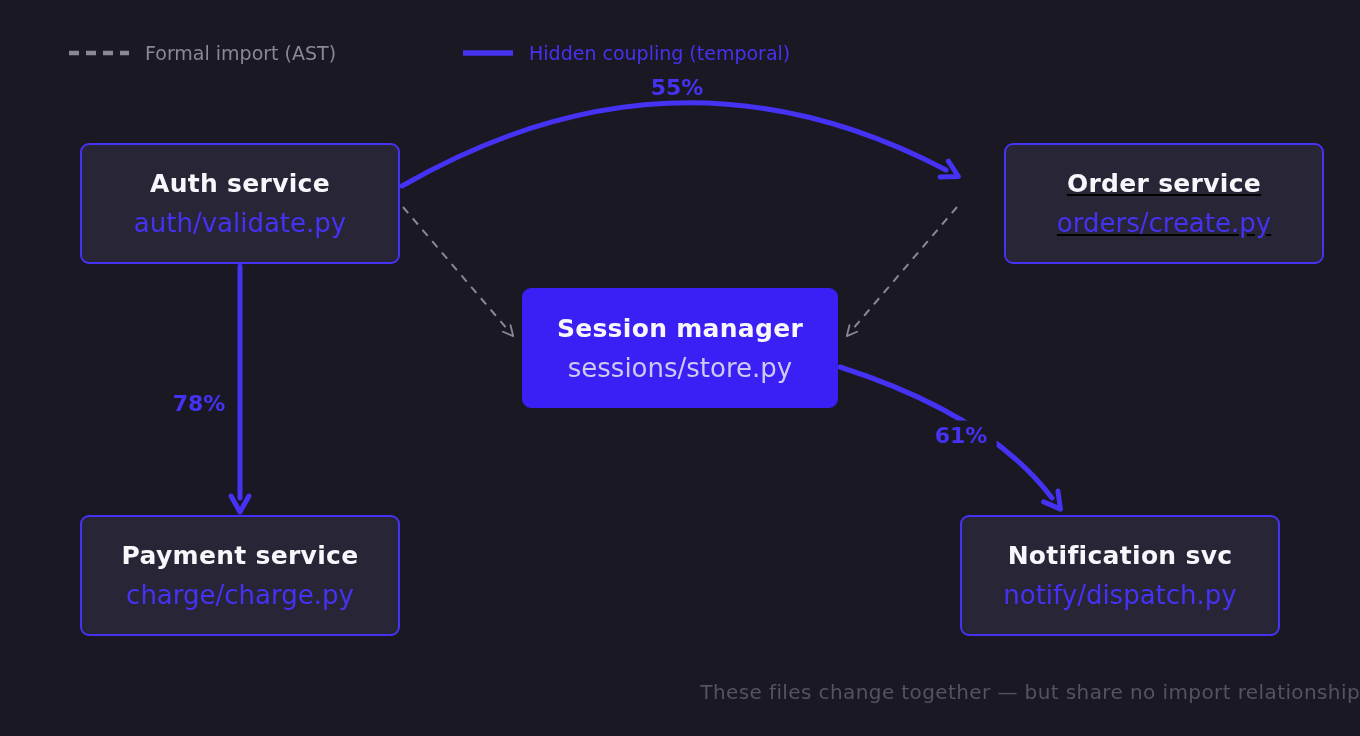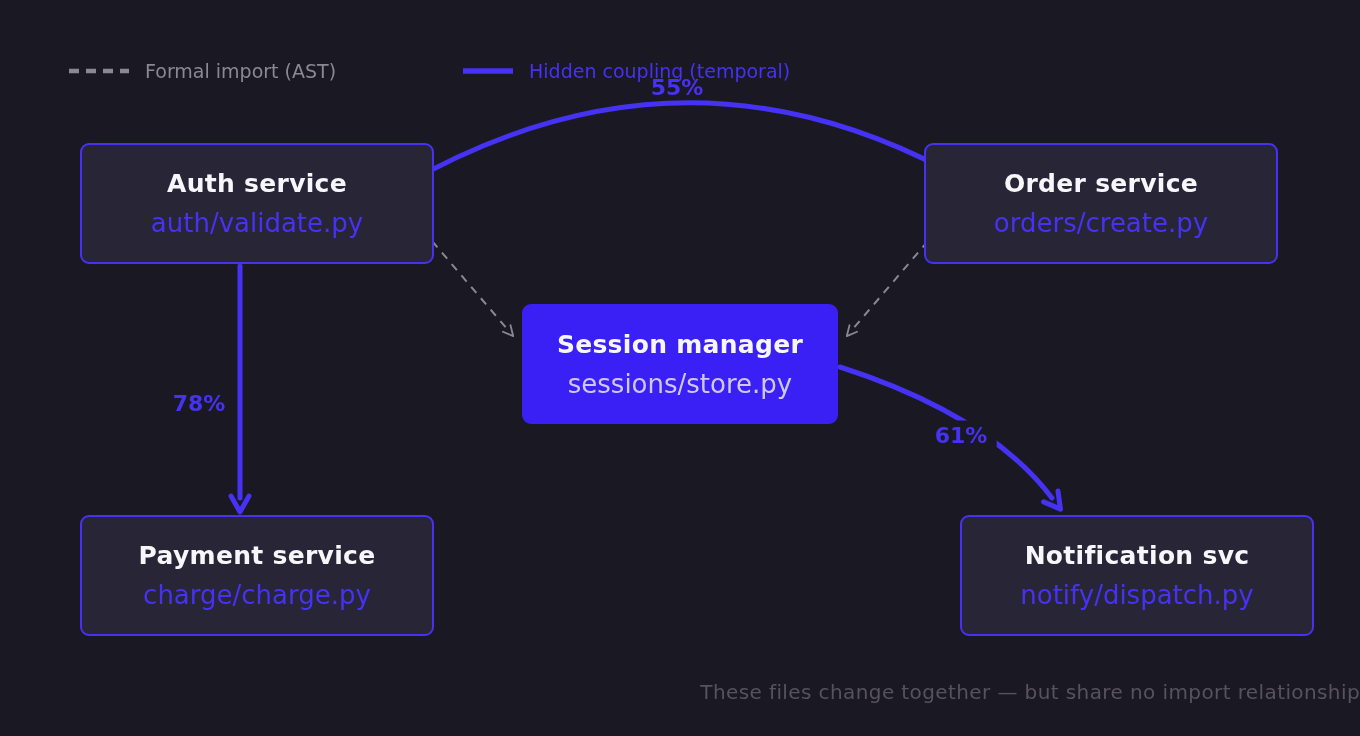--- a/index.html
+++ b/index.html
@@ -4,38 +4,38 @@
 <style>
   html,body{margin:0;padding:0;background:var(--bg,#1a1822);}
   .canvas{
     position:relative;width:1360px;height:736px;overflow:hidden;
     background:var(--bg,#1a1822);
     font-family:"DejaVu Sans","Liberation Sans",sans-serif;
   }
   svg.edges{position:absolute;left:0;top:0;z-index:1;}
   
   .node{
-    position:absolute;width:354px;height:121px;box-sizing:border-box;
+    position:absolute;width:320px;height:121px;box-sizing:border-box;
     border:2px solid var(--accent);border-radius:9px;background:var(--panel);
     display:flex;flex-direction:column;align-items:center;justify-content:center;
     gap:10px;z-index:2;
   }
   .node .t{font-size:25px;font-weight:bold;color:var(--title);letter-spacing:.3px;}
   .node .s{font-size:26px;color:var(--accent);}
   .node-auth{left:80px;top:143px;}
-  .node-order{left:924px;top:143px;}
+  .node-order{left:1004px;top:143px;text-decoration:underline;}
   .node-payment{left:80px;top:515px;}
   .node-notification{left:960px;top:515px;}
   .node-session{
-    left:522px;top:304px;width:316px;height:120px;
+    left:522px;top:288px;width:316px;height:120px;
     background:var(--session);border-color:var(--session);
   }
   .node-session .s{color:var(--session_subtitle);}
   
-  .legend{position:absolute;top:59px;display:flex;align-items:center;gap:15px;height:24px;z-index:3;}
+  .legend{position:absolute;top:41px;display:flex;align-items:center;gap:15px;height:24px;z-index:3;}
   .legend-formal{left:68px;}
   .legend-hidden{left:462px;}
   .legend-formal .lbl{font-size:19px;color:var(--gray);}
   .legend-hidden .lbl{font-size:19px;color:var(--accent);}
   
   .pct{
     position:absolute;transform:translate(-50%,-50%);
     font-size:22px;font-weight:bold;color:var(--accent);z-index:3;white-space:nowrap;
   }
   .pct-55{left:677px;top:87px;}

